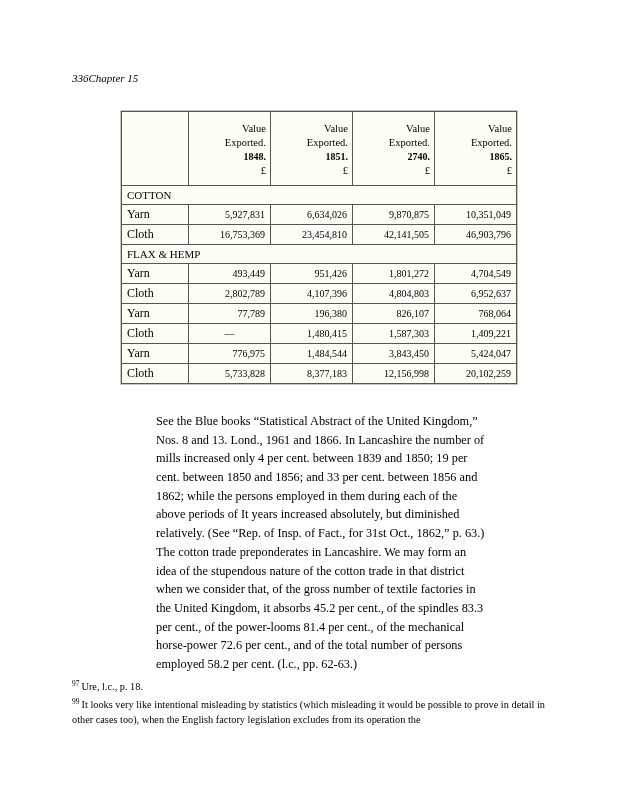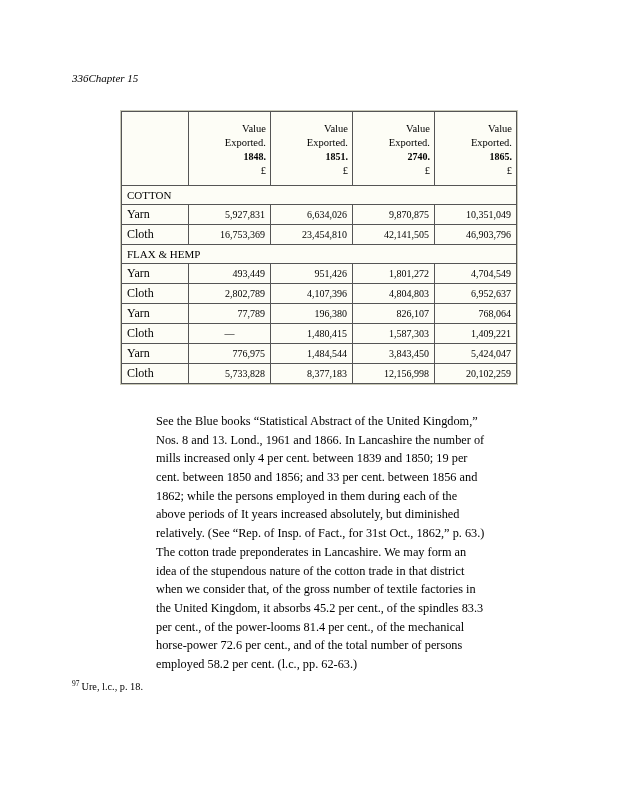--- a/index.html
+++ b/index.html
@@ -237,15 +237,18 @@
   </div>
 
   <div class="body-text">
     <p>See the Blue books “Statistical Abstract of the United Kingdom,” Nos. 8 and 13. Lond., 1961 and 1866. In Lancashire the number of mills increased only 4 per cent. between 1839 and 1850; 19 per cent. between 1850 and 1856; and 33 per cent. between 1856 and 1862; while the persons employed in them during each of the above periods of It years increased absolutely, but diminished relatively. (See “Rep. of Insp. of Fact., for 31st Oct., 1862,” p. 63.) The cotton trade preponderates in Lancashire. We may form an idea of the stupendous nature of the cotton trade in that district when we consider that, of the gross number of textile factories in the United Kingdom, it absorbs 45.2 per cent., of the spindles 83.3 per cent., of the power-looms 81.4 per cent., of the mechanical horse-power 72.6 per cent., and of the total number of persons employed 58.2 per cent. (l.c., pp. 62-63.)</p>
   </div>
 
   <div class="footnotes">
     <div class="fn">
       <sup>97</sup><span>Ure, l.c., p. 18.</span>
     </div>
+    <div class="fn long">
+      <sup>99</sup><span>It looks very like intentional misleading by statistics (which misleading it would be possible to prove in detail in other cases too), when the English factory legislation excludes from its operation the</span>
+    </div>
   </div>
 
 </div>
 
 </body></html>

